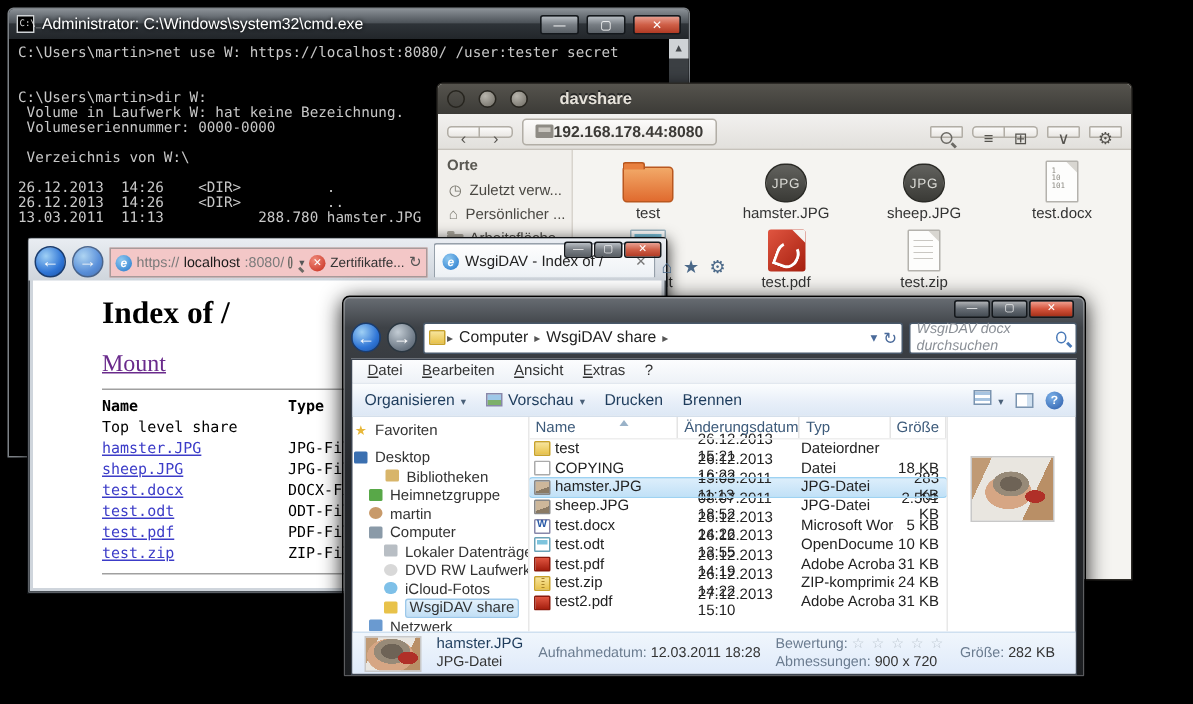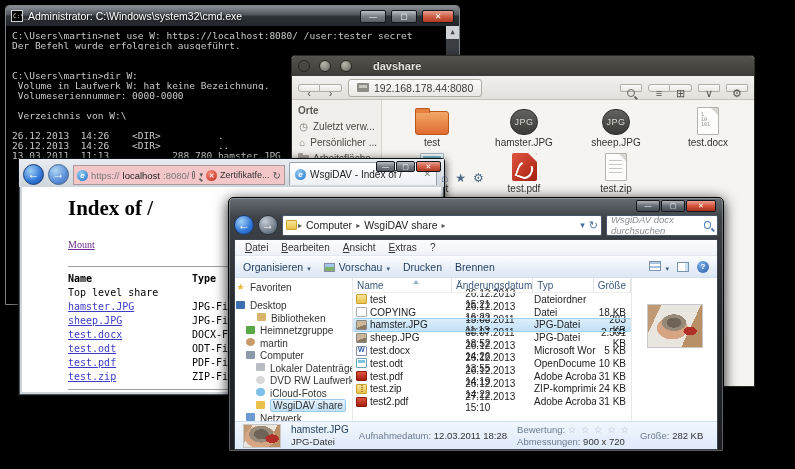--- a/index.html
+++ b/index.html
@@ -25,21 +25,21 @@
   .tc{width:12px;height:12px;border-radius:50%;border:1px solid #27251f}
   .tc.c{background:radial-gradient(circle at 35% 30%,#f believe 0,#f0926f 0,#e4572e 55%,#b33b1a)}
   .tc.g{background:radial-gradient(circle at 35% 30%,#b8b5ad,#87847c 65%,#6d6a62)}
   .naut-title-text{color:#e6e2da;font-weight:bold;font-size:11px;margin-left:12px;text-shadow:0 -1px 0 #222}
   .naut-toolbar{height:24px;background:linear-gradient(#f2f1ef,#e2e0dc);border-bottom:1px solid #c6c2bb;display:flex;align-items:center;padding:0 6px;gap:6px}
   .nbtn{height:18px;border:1px solid #b2aea6;border-radius:3px;background:linear-gradient(#fcfbfa,#e9e7e3);color:#55534e;font-size:11px;line-height:16px;text-align:center}
   .nbtn.sq{width:22px}
   .ngroup{display:flex}
   .ngroup .nbtn:first-child{border-radius:3px 0 0 3px}
   .ngroup .nbtn:last-child{border-radius:0 3px 3px 0;border-left:none}
-  .nloc{display:flex;align-items:center;gap:5px;padding:0 8px;font-weight:normal;font-size:10.5px;color:#3c3a36}
+  .nloc{display:flex;align-items:center;padding:0 8px;font-weight:bold;font-size:10.5px;color:#3c3a36}
   .nloc .drive{width:12px;height:9px;background:#8e8b84;border-radius:1px;position:relative}
   .nloc .drive:after{content:"";position:absolute;left:2px;top:2px;width:8px;height:3px;background:#c9c6bf}
   .nspacer{flex:1}
   .mag{width:8px;height:8px;border:1.5px solid #6b6964;border-radius:50%;position:relative;display:inline-block;margin:0 2px}
   .mag:after{content:"";position:absolute;width:4px;height:1.5px;background:#6b6964;transform:rotate(45deg);left:6px;top:7px}
   .naut-body{display:flex;height:286px}
   .naut-side{width:90px;background:#f1efeb;border-right:1px solid #d8d4cd;padding:5px 4px 0 6px;font-size:10px;color:#4a4843}
   .naut-side .hdr{font-weight:bold;color:#5a5852;margin-bottom:5px}
   .nsi{display:flex;align-items:center;gap:4px;margin-bottom:5px;white-space:nowrap;overflow:hidden}
   .nsi .gl{font-size:10px;color:#7a786f;width:11px;text-align:center}
@@ -75,21 +75,21 @@
   .fav-e{width:11px;height:11px;border-radius:50%;background:radial-gradient(circle at 35% 30%,#8ec8f0,#2277cc);color:#fff;font-size:8px;font-style:italic;font-weight:bold;line-height:11px;text-align:center;flex:none}
   .ie-url .u1{color:#7a7a7a}.ie-url .u2{color:#1a1a1a}
   .shield{width:11px;height:11px;border-radius:50%;background:radial-gradient(circle at 35% 30%,#f08a7a,#c52a1a);color:#fff;font-size:7px;line-height:11px;text-align:center;flex:none}
   .certtxt{color:#333;font-size:9px;white-space:nowrap}
   .refr{color:#555;font-size:10px}
   .ie-tab{height:23px;width:148px;background:linear-gradient(#fefefe,#edf1f5);border:1px solid #96a0aa;border-bottom:none;border-radius:2px 2px 0 0;display:flex;align-items:center;gap:4px;padding:0 5px;font-size:10px;color:#222;flex:none}
   .ie-tab .x{margin-left:auto;color:#777;font-size:9px}
   .ie-glyphs{margin-left:auto;display:flex;gap:7px;color:#4a6888;font-size:12px;padding-right:2px}
   .ie-page{position:absolute;left:3px;right:3px;top:28px;bottom:3px;background:#fff;padding:9px 14px 0 46px;overflow:hidden;font-family:"Liberation Serif",serif}
   .ie-page h1{font-size:21px;color:#000;margin-bottom:13px;font-family:"Liberation Serif",serif}
-  .mount{display:inline-block;color:#6a2b8c;text-decoration:underline;font-size:10px;margin-bottom:11px}
+  .mount{display:inline-block;color:#6a2b8c;text-decoration:underline;font-size:16px;margin-bottom:2px}
   .ie-hr{border:none;border-top:1px solid #a0a0a0;margin:5px 0 5px 0}
   .dav-table{font-family:"DejaVu Sans Mono",monospace;font-size:10px;color:#000;line-height:14px}
   .dav-row{display:flex}
   .dav-row .c1{width:124px}
   .dav-row .c2{width:94px}
   .dav-row .c3{width:84px;text-align:right;white-space:nowrap}
   .dav-row.hdr{font-weight:bold}
   .flink{color:#3c3cc8;text-decoration:underline}
 
   
@@ -164,21 +164,20 @@
 <div class="win cmd">
   <div class="cmd-title">
     <div class="cmd-ico">C:\_</div>
     <div class="cmd-title-text">Administrator: C:\Windows\system32\cmd.exe</div>
     <div class="capbtn">—</div>
     <div class="capbtn">▢</div>
     <div class="capbtn close">✕</div>
   </div>
   <div class="cmd-body">
     <div class="cl">C:\Users\martin&gt;net use W: https://localhost:8080/ /user:tester secret</div>
-    <div class="cl">Der Befehl wurde erfolgreich ausgeführt.</div>
     <div class="cl"></div>
     <div class="cl"></div>
     <div class="cl">C:\Users\martin&gt;dir W:</div>
     <div class="cl"> Volume in Laufwerk W: hat keine Bezeichnung.</div>
     <div class="cl"> Volumeseriennummer: 0000-0000</div>
     <div class="cl"></div>
     <div class="cl"> Verzeichnis von W:\</div>
     <div class="cl"></div>
     <div class="cl">26.12.2013  14:26    &lt;DIR&gt;          .</div>
     <div class="cl">26.12.2013  14:26    &lt;DIR&gt;          ..</div>

